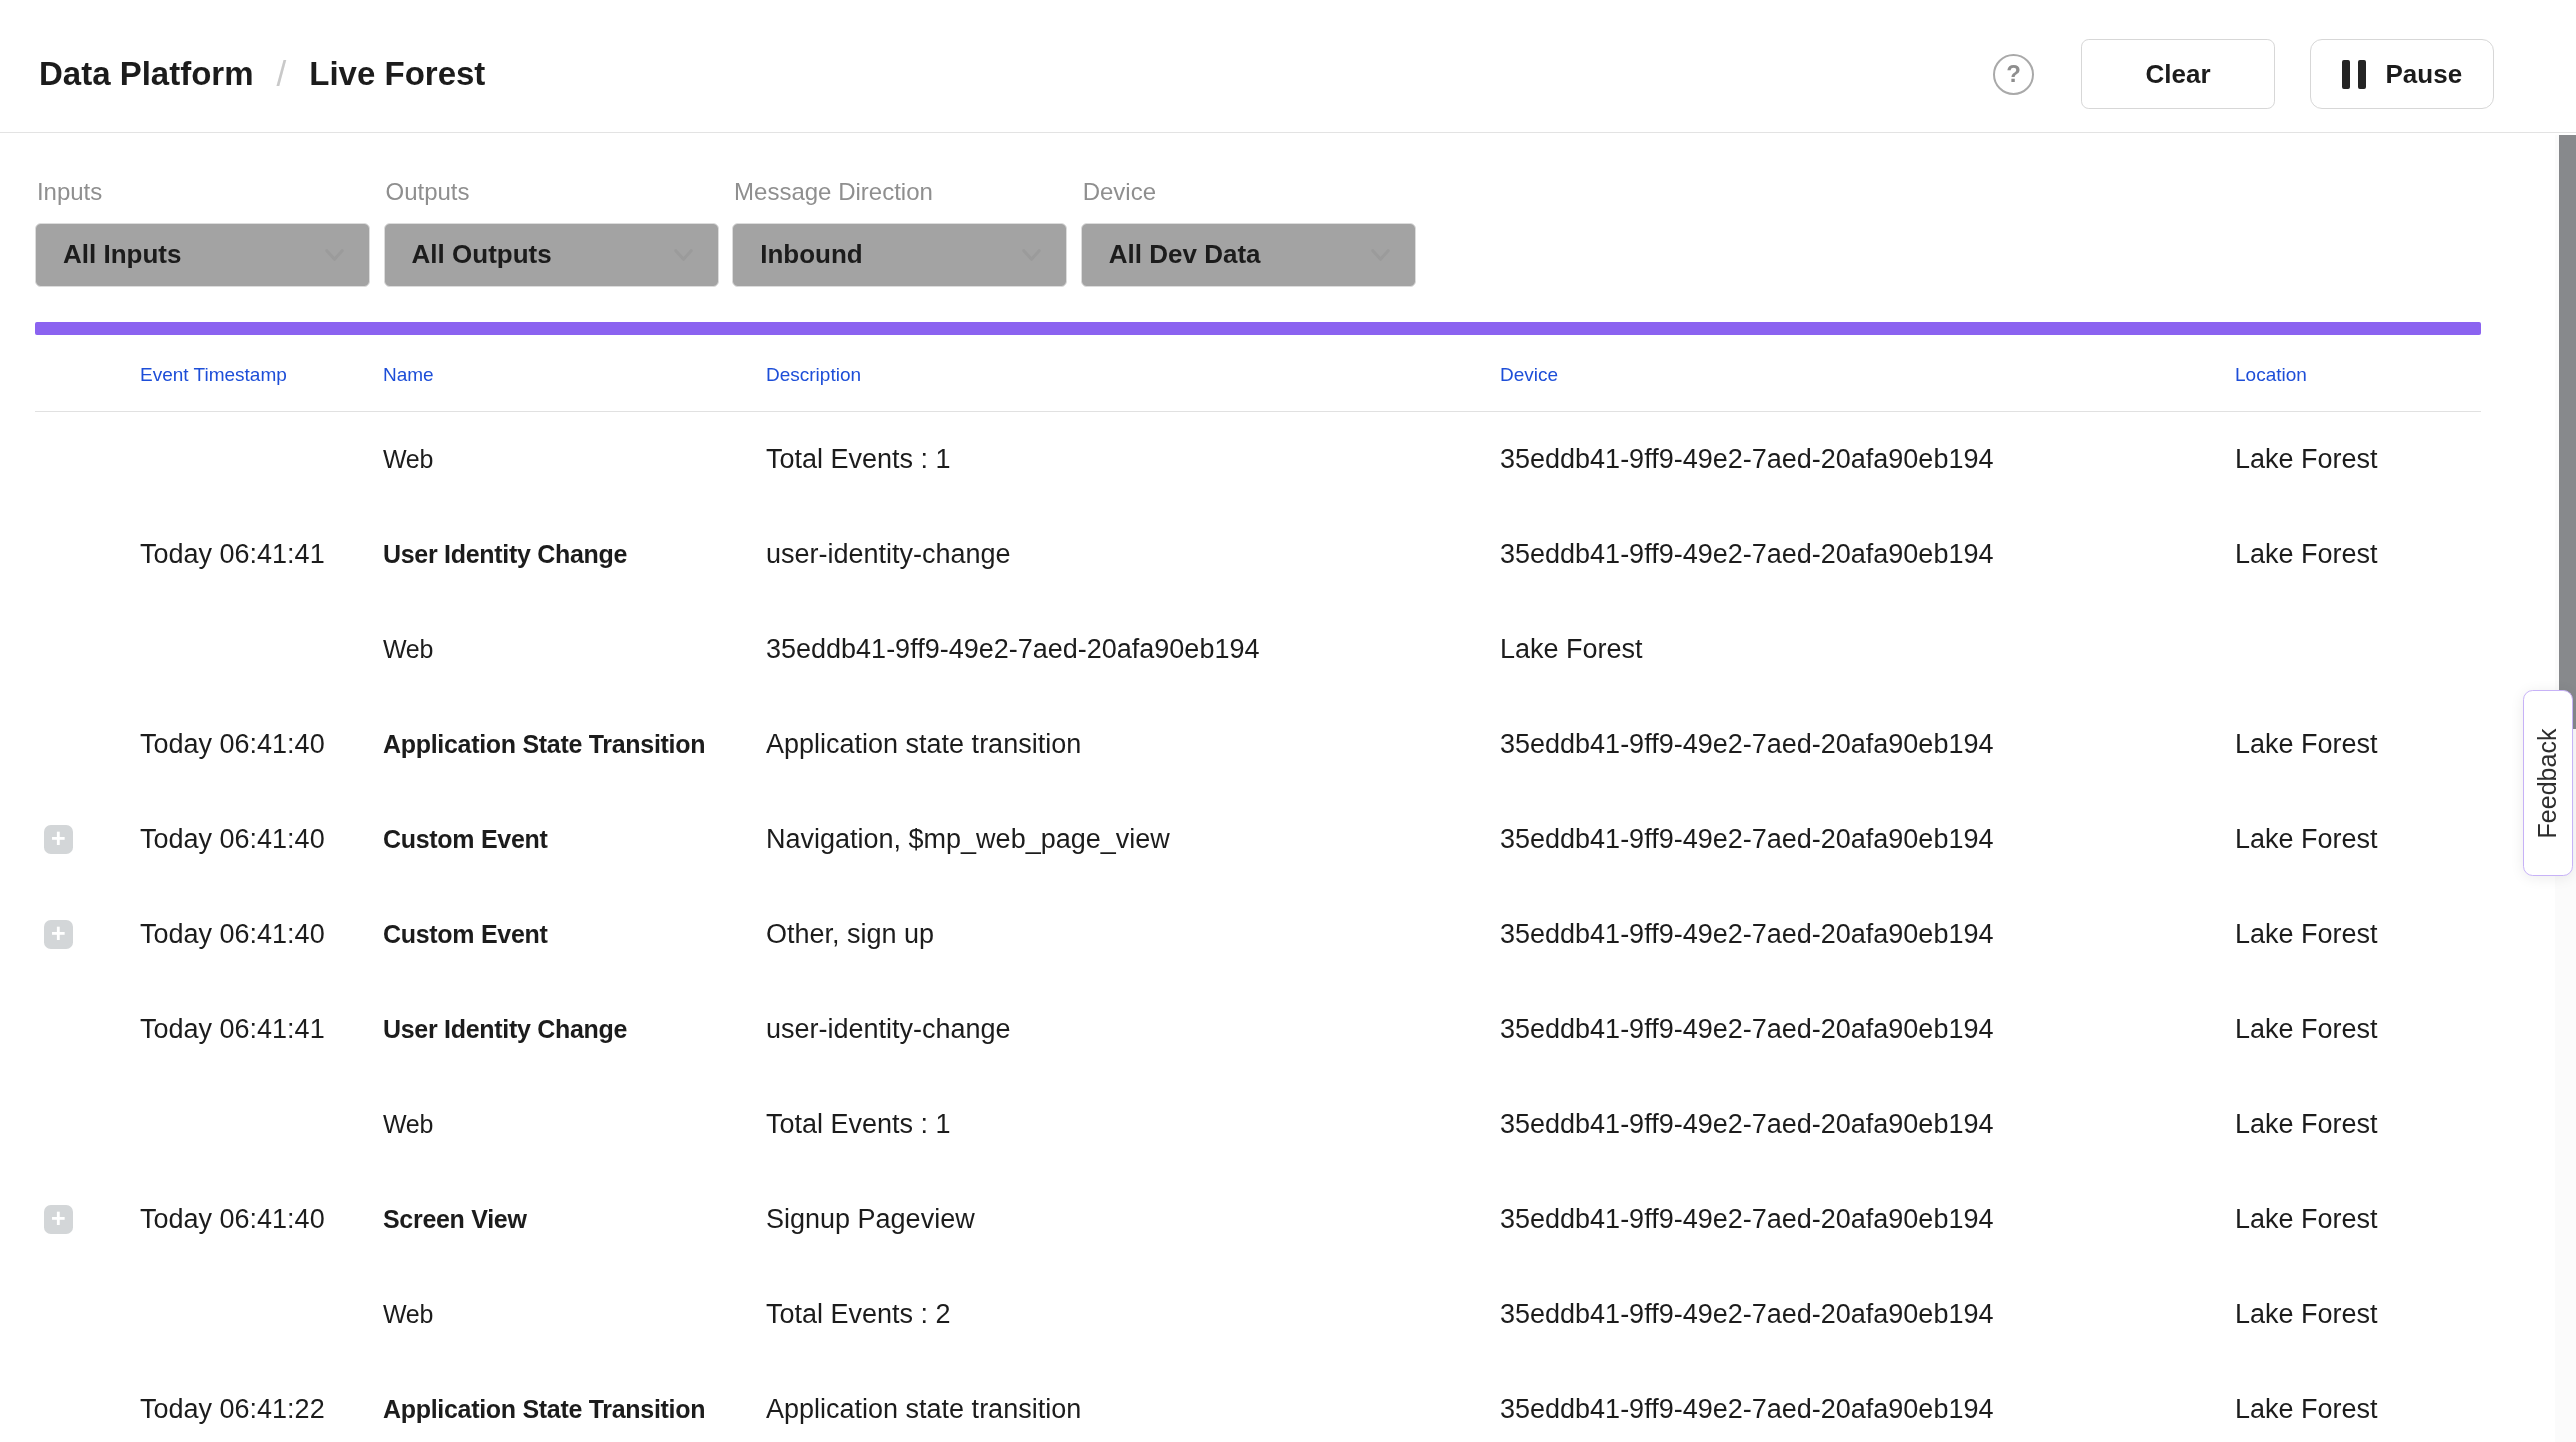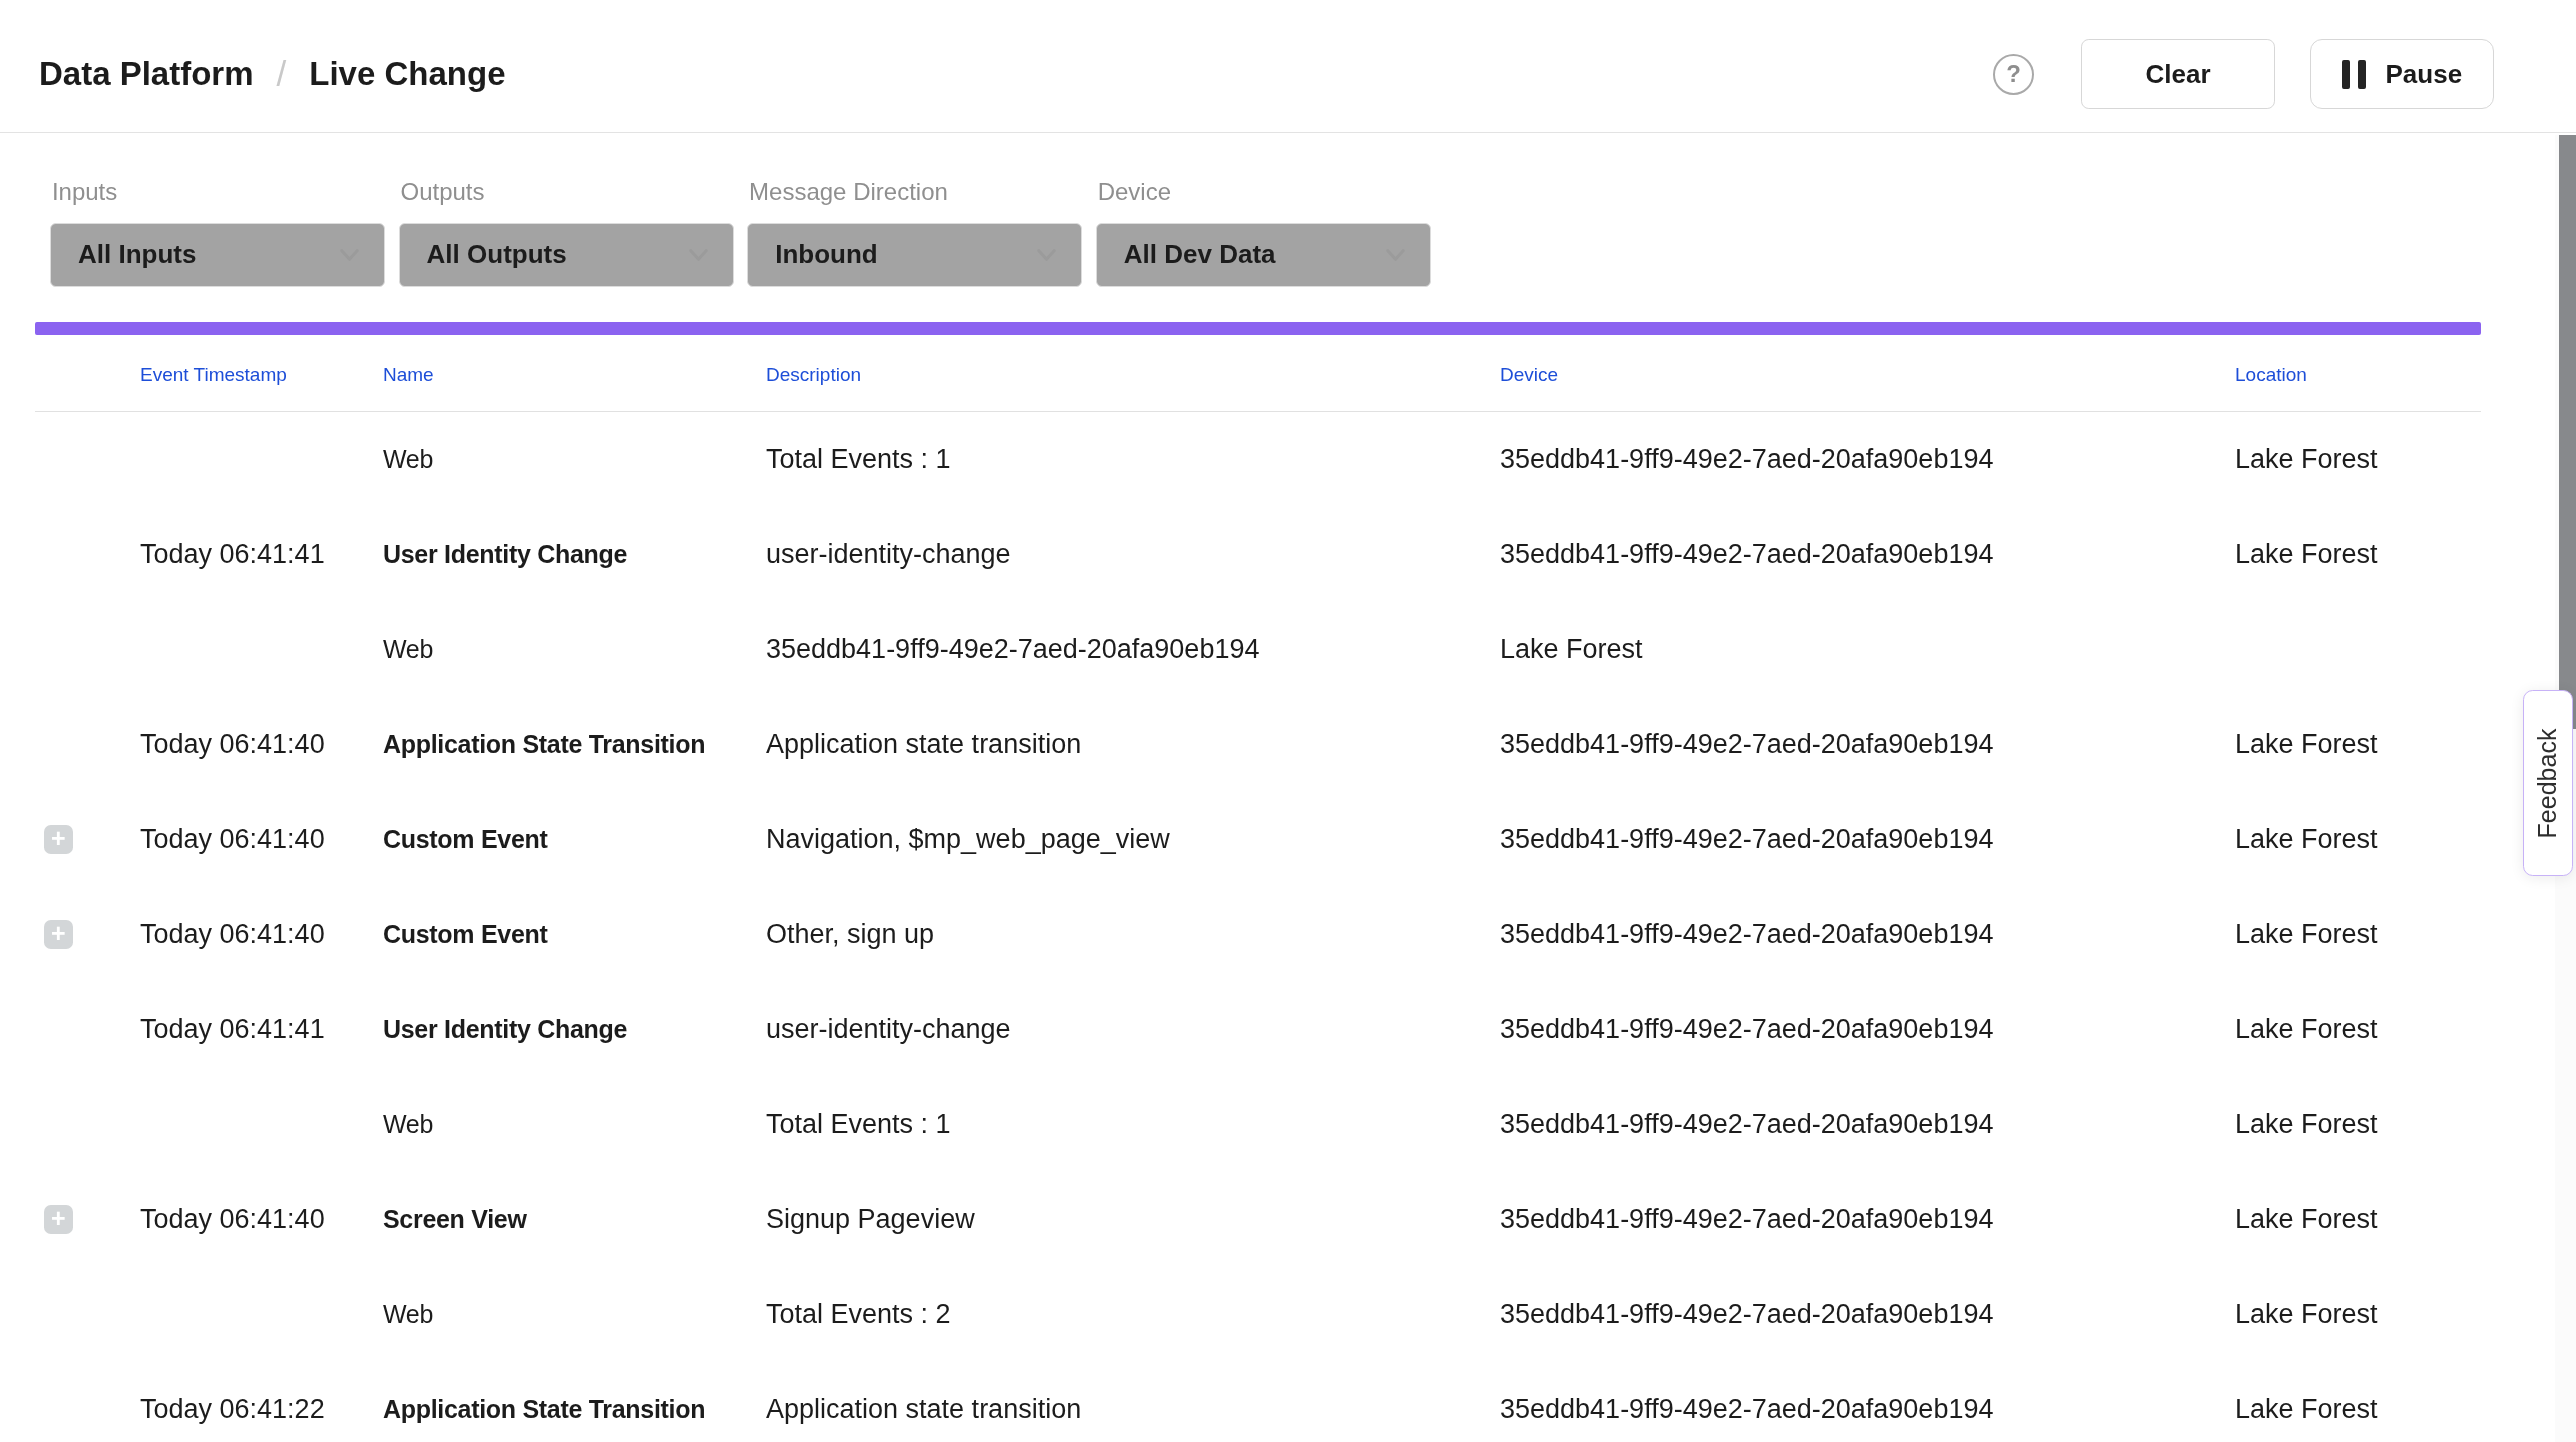--- a/index.html
+++ b/index.html
@@ -25,21 +25,21 @@
   .btn { height:70px; background:#fff; border:1.9px solid #d7d7d7; border-radius:7.8px;
     font-size:26px; font-weight:700; color:#1c1c1c; cursor:pointer;
     display:flex; align-items:center; justify-content:center;
     font-family:"Liberation Sans", sans-serif; }
   .btn-clear { width:194px; margin-right:35px; }
   .btn-pause { width:184px;border-radius:12px; }
   .pause-icon { display:inline-flex; gap:8.7px; margin-right:19.4px; }
   .pause-icon i { display:block; width:7.8px; height:29px; background:#242424; border-radius:1.9px; }
 
   
-  .filters { padding:45px 0 0 35px; display:flex; gap:13.6px;margin-left:15px; }
+  .filters { padding:45px 0 0 35px; display:flex; gap:13.6px; }
   .filter { width:335px; }
   .filter-label { font-size:24px; color:#8f8f8f; margin-left:1.9px; }
   .selectbox { margin-top:16.5px; height:64px; border:1.9px solid #dcdcdc; border-radius:5.8px;
     background:#a3a3a3; display:flex; align-items:center; justify-content:space-between;
     padding:0 23px 0 27px; cursor:pointer; }
   .selectbox .val { font-size:26px; font-weight:700; }
   .chevron { width:23px; height:23px; flex:none; }
   .chevron svg { display:block; }
 
   
@@ -77,21 +77,21 @@
   .feedback-tab span { transform:rotate(-90deg); white-space:nowrap;
     font-size:25px; color:#2e2e2e; }
 </style>
 </head>
 <body>
 
 <div class="header">
   <div class="breadcrumb">
     <span class="crumb-root">Data Platform</span>
     <span class="crumb-sep">/</span>
-    <span class="crumb-current">Live Change</span>
+    <span class="crumb-current">Live Forest</span>
   </div>
   <div class="header-actions">
     <button class="help-btn">?</button>
     <button class="btn btn-clear">Clear</button>
     <button class="btn btn-pause">
       <span class="pause-icon">
           <i></i>
           <i></i>
         </span>
       <span>Pause</span>

